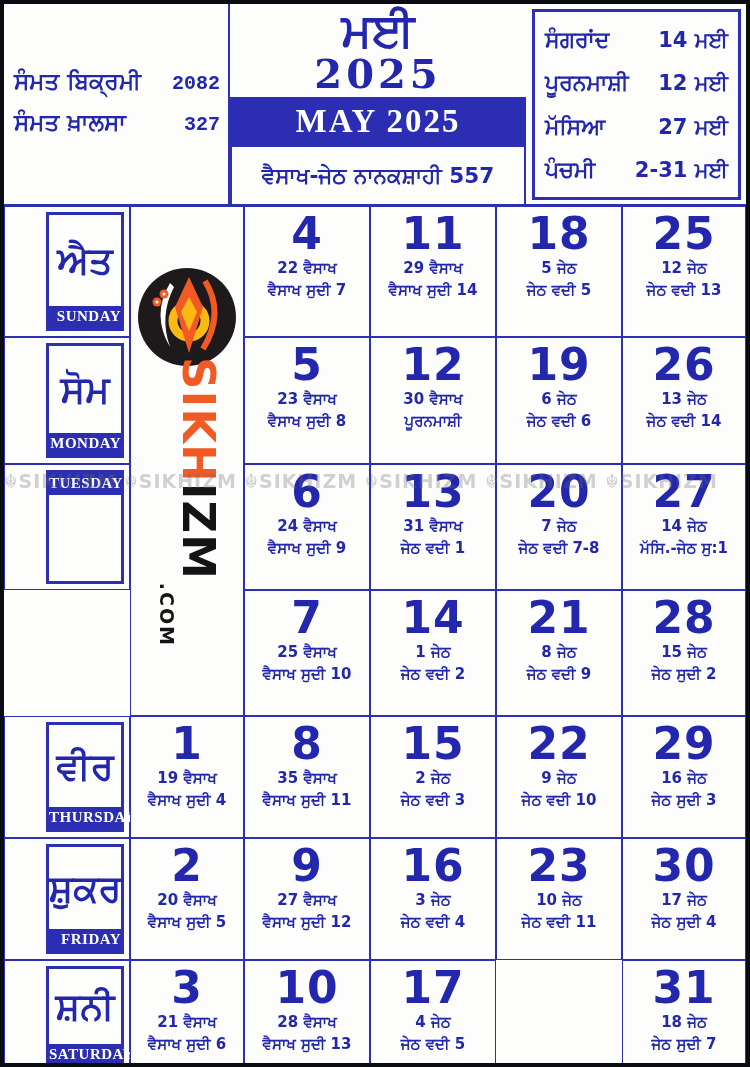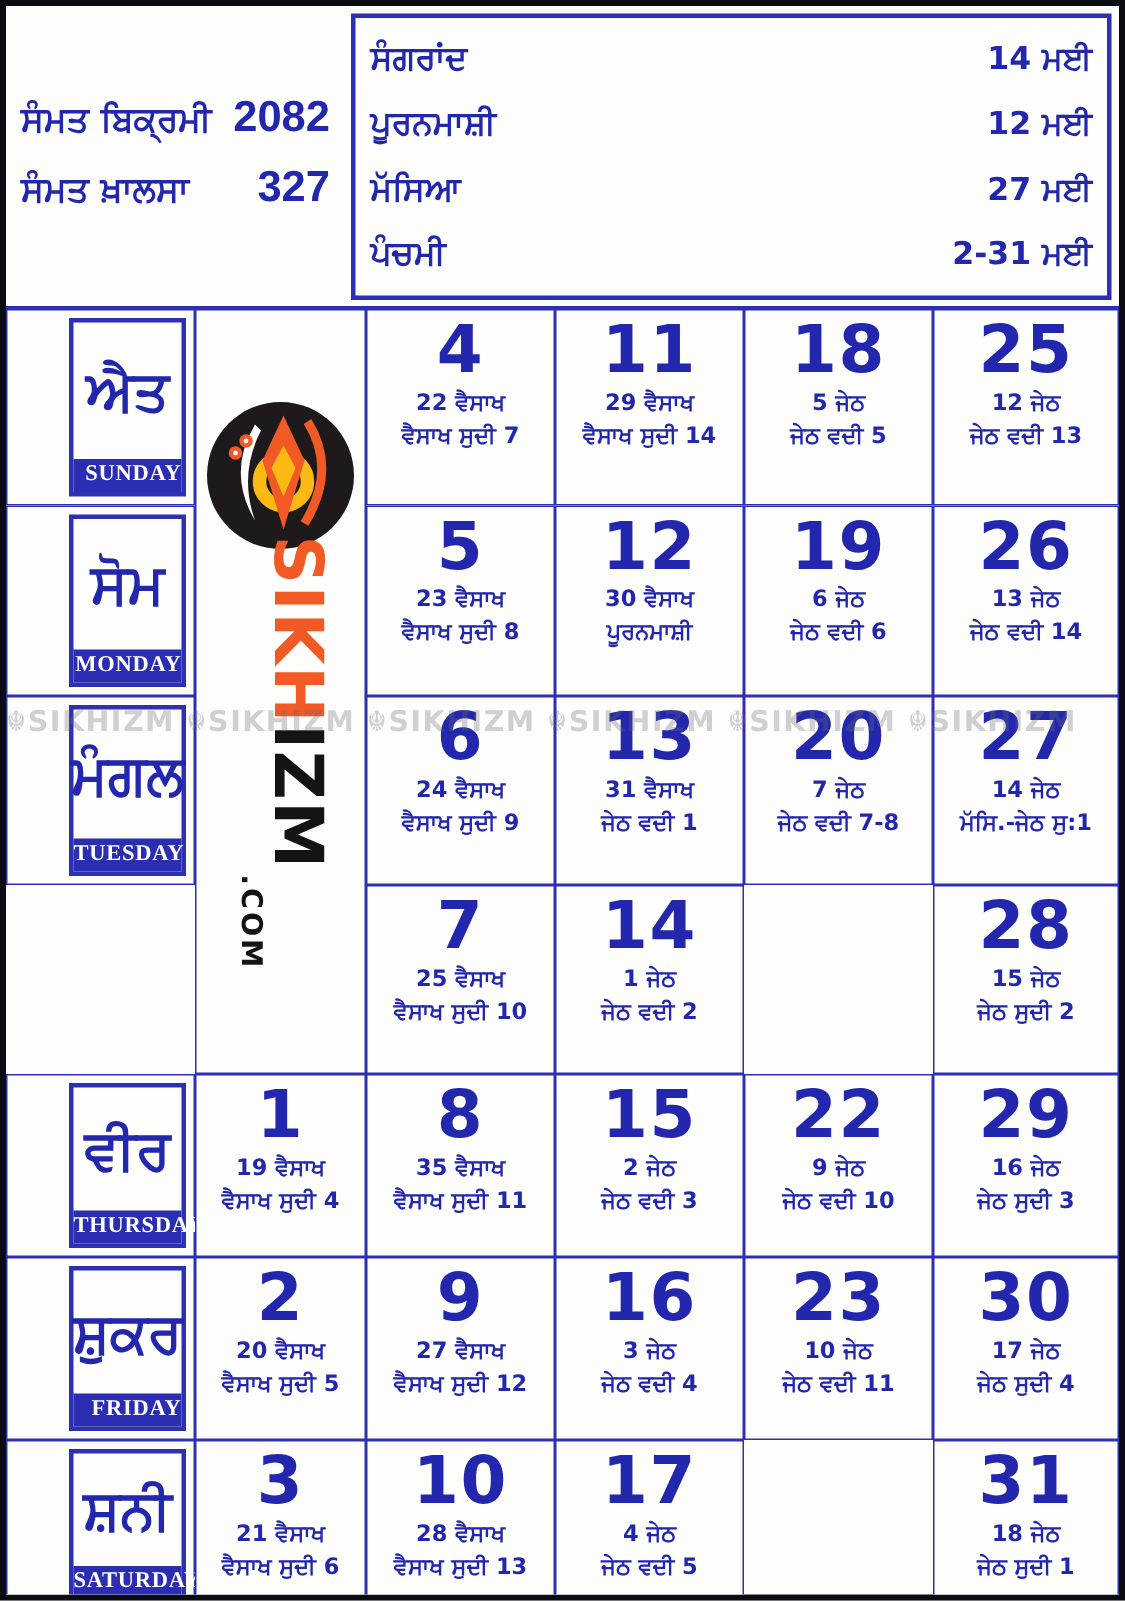--- a/index.html
+++ b/index.html
@@ -14,21 +14,21 @@
   body{background:#9aa0a6;font-family:"DejaVu Sans",sans-serif;}
   .page{
     width:750px;height:1067px;background:#fdfdfb;border:4px solid var(--frame);
     position:relative;overflow:hidden;margin:0 auto;
   }
   
   .header{display:flex;height:200px;width:100%;}
   .hdr-left{width:224px;display:flex;flex-direction:column;justify-content:center;gap:14px;padding:10px 8px 14px 10px;}
   .samvat-row{display:flex;justify-content:space-between;align-items:baseline;color:var(--blue);font-weight:700;}
   .samvat-label{font-size:23px;}
-  .samvat-value{font-family:Liberation Sans, sans-serif;font-size:29px;font-weight:700;}
+  .samvat-value{font-family:Liberation Mono, monospace;font-size:20px;font-weight:700;}
   .hdr-center{width:298px;border-left:2px solid var(--line);display:flex;flex-direction:column;}
   .month-pa{color:var(--blue);font-weight:900;font-size:46px;text-align:center;line-height:1.05;padding-top:2px;}
   .year-big{color:var(--blue);font-family:"DejaVu Serif",serif;font-weight:900;font-size:40px;text-align:center;line-height:1;letter-spacing:4px;}
   .month-en-bar{background:var(--fill);color:#fff;text-align:center;font-family:"Liberation Serif",serif;
     font-weight:700;font-size:33px;line-height:1;padding:8px 0 7px;margin-top:3px;letter-spacing:2px;}
   .nanakshahi-box{border:2px solid var(--line);border-bottom:none;flex:1;display:flex;align-items:center;justify-content:center;
     color:var(--blue);font-weight:700;font-size:21.5px;}
   .hdr-right{flex:1;padding:5px 5px 4px 6px;}
   .events-box{border:3px solid var(--line);height:100%;display:flex;flex-direction:column;justify-content:space-around;padding:6px 10px;}
   .event-row{display:flex;justify-content:space-between;align-items:baseline;color:var(--blue);font-weight:700;}
@@ -79,20 +79,26 @@
       <div class="samvat-row">
         <span class="samvat-label">ਸੰਮਤ ਬਿਕ੍ਰਮੀ</span>
         <span class="samvat-value">2082</span>
       </div>
       <div class="samvat-row">
         <span class="samvat-label">ਸੰਮਤ ਖ਼ਾਲਸਾ</span>
         <span class="samvat-value">327</span>
       </div>
     </div>
 
+    <div class="hdr-center">
+      <div class="month-pa">ਮਈ</div>
+      <div class="year-big">2025</div>
+      <div class="month-en-bar">MAY 2025</div>
+      <div class="nanakshahi-box">ਵੈਸਾਖ-ਜੇਠ ਨਾਨਕਸ਼ਾਹੀ 557</div>
+    </div>
 
     <div class="hdr-right">
       <div class="events-box">
         <div class="event-row">
           <span class="event-label">ਸੰਗਰਾਂਦ</span>
           <span class="event-value">14 ਮਈ</span>
         </div>
         <div class="event-row">
           <span class="event-label">ਪੂਰਨਮਾਸ਼ੀ</span>
           <span class="event-value">12 ਮਈ</span>
@@ -181,21 +187,20 @@
       <div class="sub">ਜੇਠ ਵਦੀ 6</div>
     </div>
     <div class="cell date" style="grid-area:2/6">
       <div class="num">26</div>
       <div class="sub">13 ਜੇਠ</div>
       <div class="sub">ਜੇਠ ਵਦੀ 14</div>
     </div>
 
     <div class="cell daycell" style="grid-area:3/1">
       <div class="daybox">
-        <div class="day-pa">ਮੰਗਲ</div>
         <div class="day-en">TUESDAY</div>
       </div>
     </div>
     <div class="cell date" style="grid-area:3/3">
       <div class="num">6</div>
       <div class="sub">24 ਵੈਸਾਖ</div>
       <div class="sub">ਵੈਸਾਖ ਸੁਦੀ 9</div>
     </div>
     <div class="cell date" style="grid-area:3/4">
       <div class="num">13</div>
@@ -216,20 +221,25 @@
     <div class="cell date" style="grid-area:4/3">
       <div class="num">7</div>
       <div class="sub">25 ਵੈਸਾਖ</div>
       <div class="sub">ਵੈਸਾਖ ਸੁਦੀ 10</div>
     </div>
     <div class="cell date" style="grid-area:4/4">
       <div class="num">14</div>
       <div class="sub">1 ਜੇਠ</div>
       <div class="sub">ਜੇਠ ਵਦੀ 2</div>
     </div>
+    <div class="cell date" style="grid-area:4/5">
+      <div class="num">21</div>
+      <div class="sub">8 ਜੇਠ</div>
+      <div class="sub">ਜੇਠ ਵਦੀ 9</div>
+    </div>
     <div class="cell date" style="grid-area:4/6">
       <div class="num">28</div>
       <div class="sub">15 ਜੇਠ</div>
       <div class="sub">ਜੇਠ ਸੁਦੀ 2</div>
     </div>
 
     <div class="cell daycell" style="grid-area:5/1">
       <div class="daybox">
         <div class="day-pa">ਵੀਰ</div>
         <div class="day-en">THURSDAY</div>
@@ -310,20 +320,20 @@
       <div class="sub">ਵੈਸਾਖ ਸੁਦੀ 13</div>
     </div>
     <div class="cell date" style="grid-area:7/4">
       <div class="num">17</div>
       <div class="sub">4 ਜੇਠ</div>
       <div class="sub">ਜੇਠ ਵਦੀ 5</div>
     </div>
     <div class="cell date" style="grid-area:7/6">
       <div class="num">31</div>
       <div class="sub">18 ਜੇਠ</div>
-      <div class="sub">ਜੇਠ ਸੁਦੀ 1</div>
+      <div class="sub">ਜੇਠ ਸੁਦੀ 7</div>
     </div>
 
   </div>
 
   <div class="watermark">☬SIKHIZM   ☬SIKHIZM   ☬SIKHIZM   ☬SIKHIZM   ☬SIKHIZM   ☬SIKHIZM</div>
 
 </div>
 
 </body></html>

